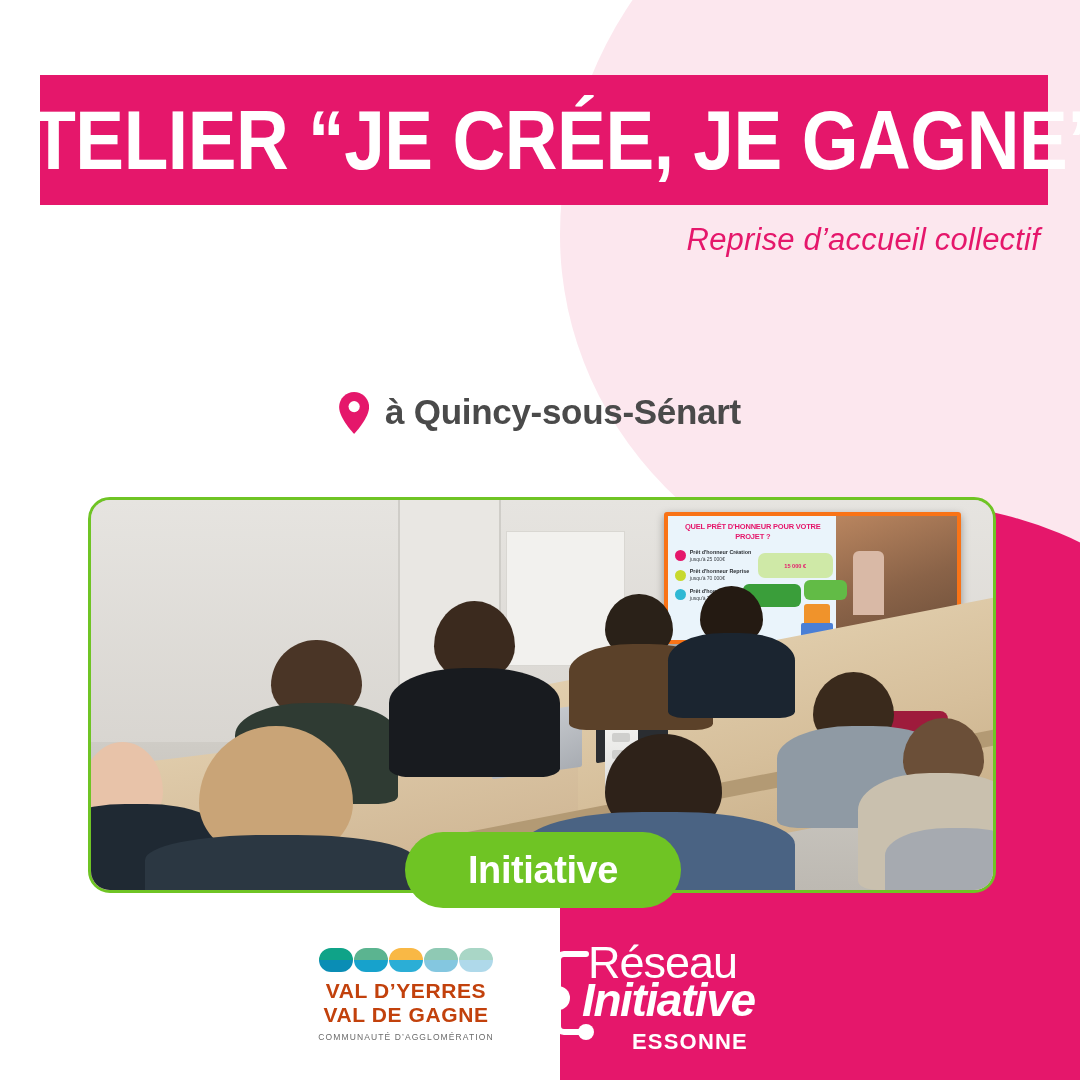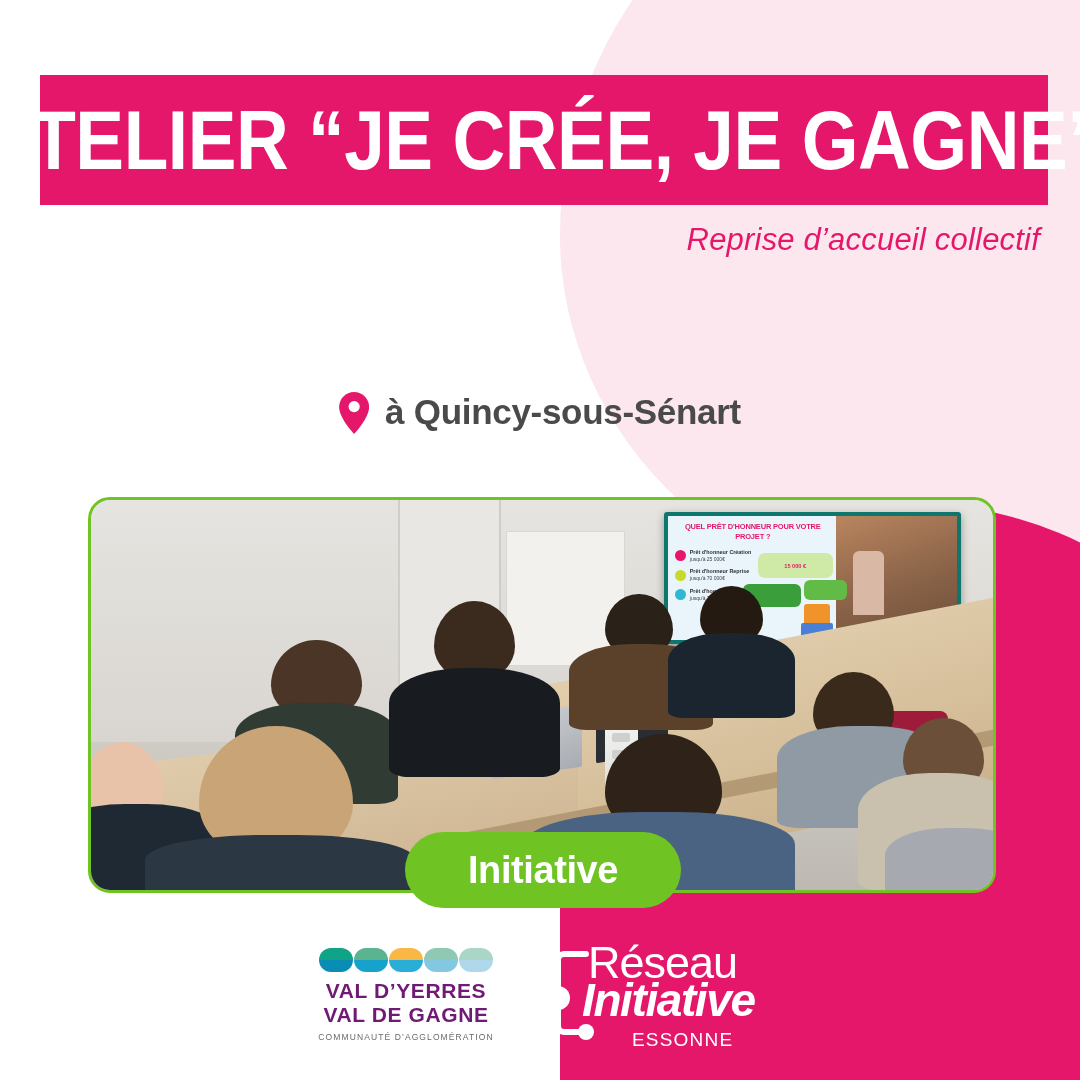--- a/index.html
+++ b/index.html
@@ -149,21 +149,21 @@
 
   
   .wall-back { position:absolute; left:0; top:0; width:100%; height:64%; background:linear-gradient(180deg,#e6e4e0 0%,#d8d5d0 100%); }
   .wall-lower { position:absolute; left:0; bottom:0; width:100%; height:38%; background:linear-gradient(180deg,#cfccc6 0%,#bdb9b2 100%); }
   .door-panel { position:absolute; left:34%; top:0; width:11%; height:48%; background:#e9e7e3; border-left:2px solid #cfcdc8; border-right:2px solid #cfcdc8; }
   .whiteboard { position:absolute; left:46%; top:8%; width:13%; height:34%; background:#f2f1ee; border:1px solid #d9d7d2; }
 
   
   .tv {
     position:absolute; left:63.5%; top:3%; width:33%; height:34%;
-    background:#0f766e; border-radius:3px; box-shadow:0 3px 8px rgba(0,0,0,.35);
+    background:#f97316; border-radius:3px; box-shadow:0 3px 8px rgba(0,0,0,.35);
     box-sizing:border-box;
   }
   .tv-slide {
     position:absolute; inset:4px; background:#eaf4fb; display:flex; overflow:hidden;
   }
   .slide-left { width:58%; padding:6px 5px 0 7px; box-sizing:border-box; }
   .slide-title { color:#E5176B; font-weight:700; font-size:7.5px; line-height:1.35; text-align:center; letter-spacing:-0.2px; }
   .slide-rows { margin-top:7px; display:flex; flex-direction:column; gap:6px; }
   .slide-row { display:flex; align-items:center; gap:4px; }
   .slide-dot { width:11px; height:11px; border-radius:50%; flex:0 0 auto; }
@@ -256,21 +256,21 @@
     left: 316px;
     top: 948px;
     width: 180px;
     text-align: center;
   }
   .vyvs-arcs { display:flex; justify-content:center; align-items:flex-start; gap:1px; height:24px; }
   .arc { width:34px; height:24px; position:relative; }
   .arc .top { position:absolute; left:0; top:0; width:34px; height:12px; border-radius:17px 17px 0 0; }
   .arc .bot { position:absolute; left:0; top:12px; width:34px; height:12px; border-radius:0 0 17px 17px; }
   .vyvs-l1, .vyvs-l2 {
-    color:#701a75; font-weight:700; font-size:21px; letter-spacing:0.6px; line-height:1.16;
+    color:#c2410c; font-weight:700; font-size:21px; letter-spacing:0.6px; line-height:1.16;
   }
   .vyvs-l1 { margin-top:7px; }
   .vyvs-sub { color:#6a6a6a; font-size:8.5px; letter-spacing:1.1px; margin-top:4px; }
 
   .logo-ri {
     position: absolute;
     left: 540px;
     top: 940px;
     width: 230px;
     height: 120px;
@@ -280,21 +280,21 @@
   .ri-reseau {
     position:absolute; left:48px; top:0;
     font-size:45px; font-weight:400; letter-spacing:-1px; line-height:1;
   }
   .ri-initiative {
     position:absolute; left:42px; top:37px;
     font-size:46px; font-weight:700; font-style:italic; letter-spacing:-1.4px; line-height:1;
   }
   .ri-essonne {
     position:absolute; left:92px; top:89px;
-    font-size:19px; font-weight:400; letter-spacing:1.2px;
+    font-size:22px; font-weight:700; letter-spacing:1.2px;
   }
 </style>
 </head>
 <body>
 
 <div id="poster">
 
   <div class="bg-pink-light-2"></div>
   <div class="bg-pink-light"></div>
   <div class="bg-pink-strong"></div>

